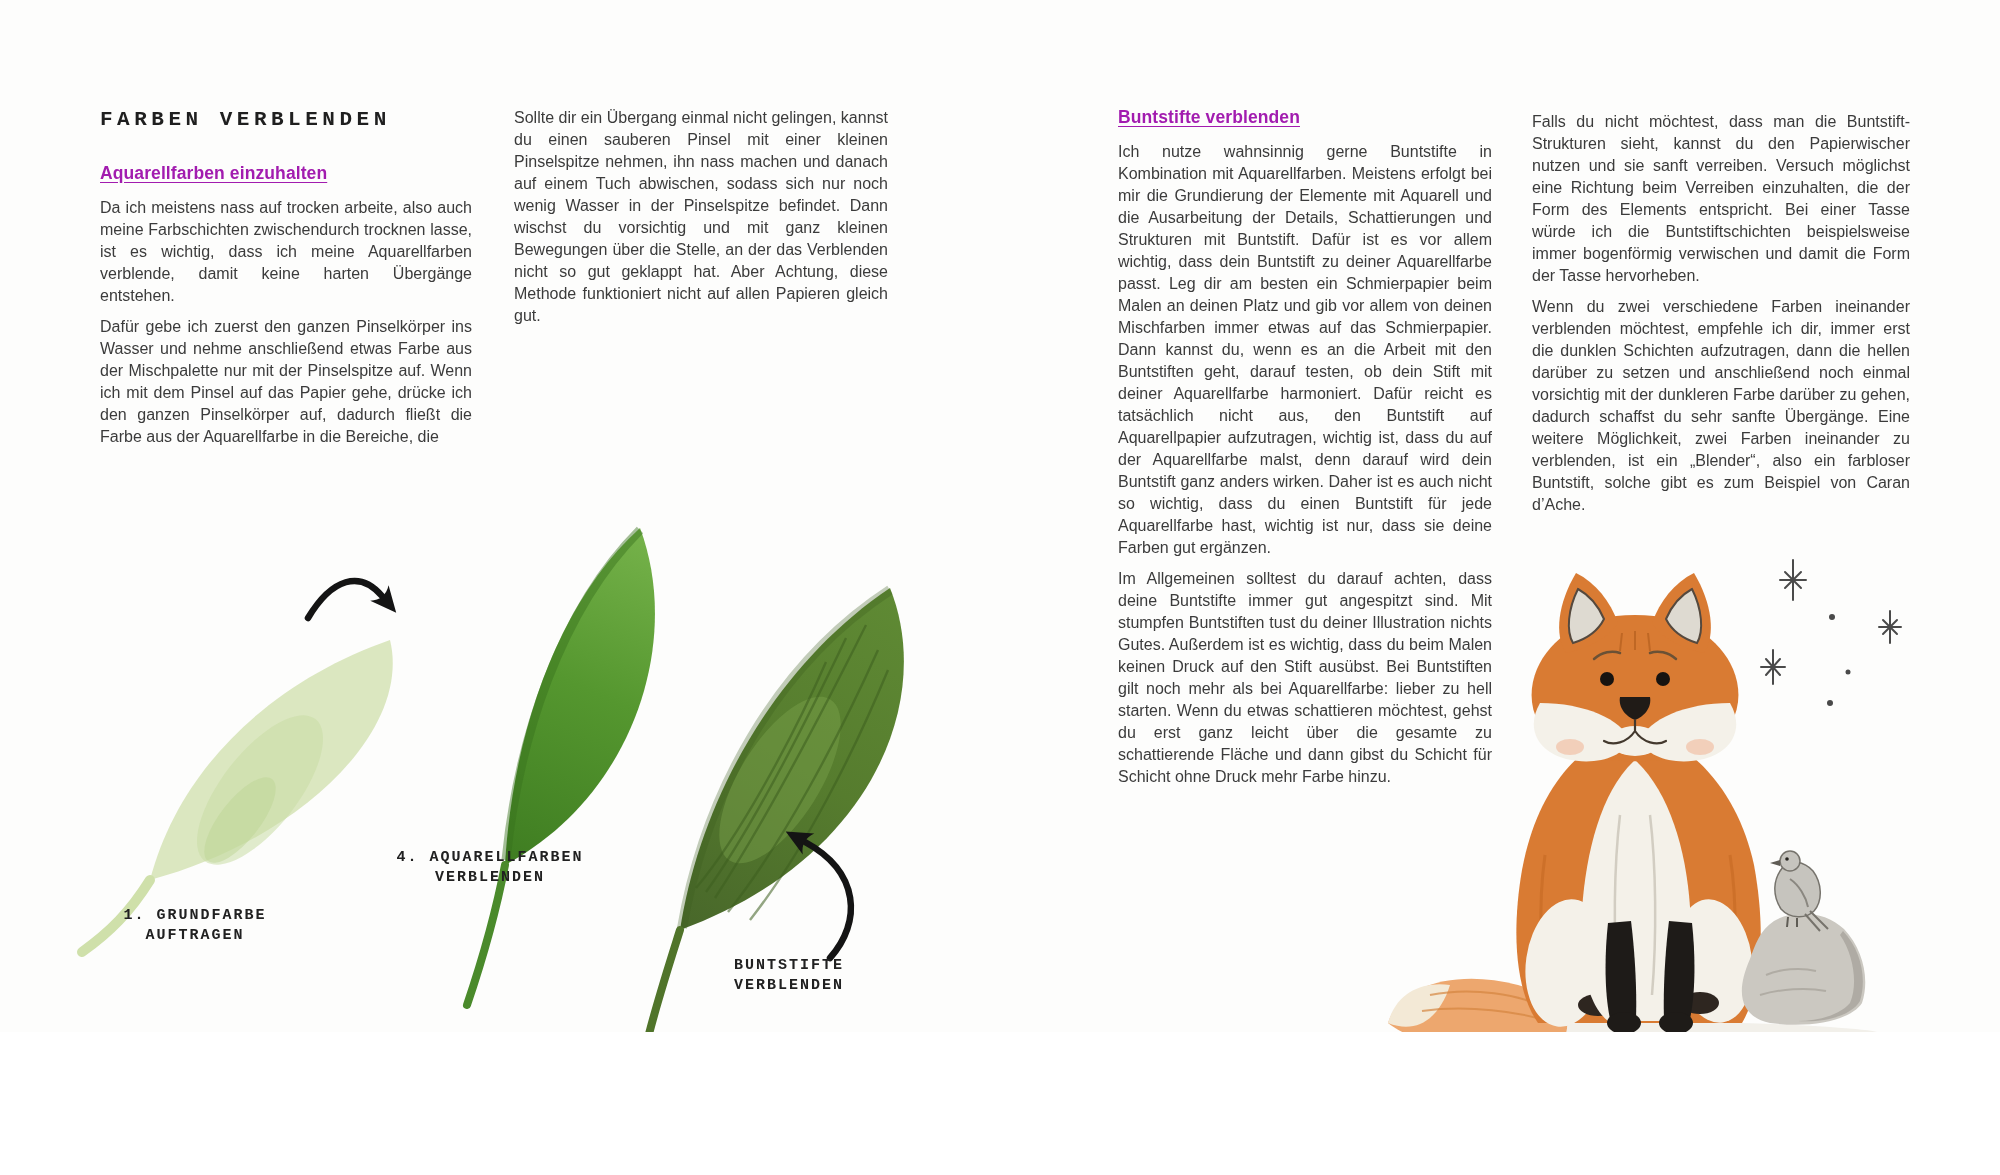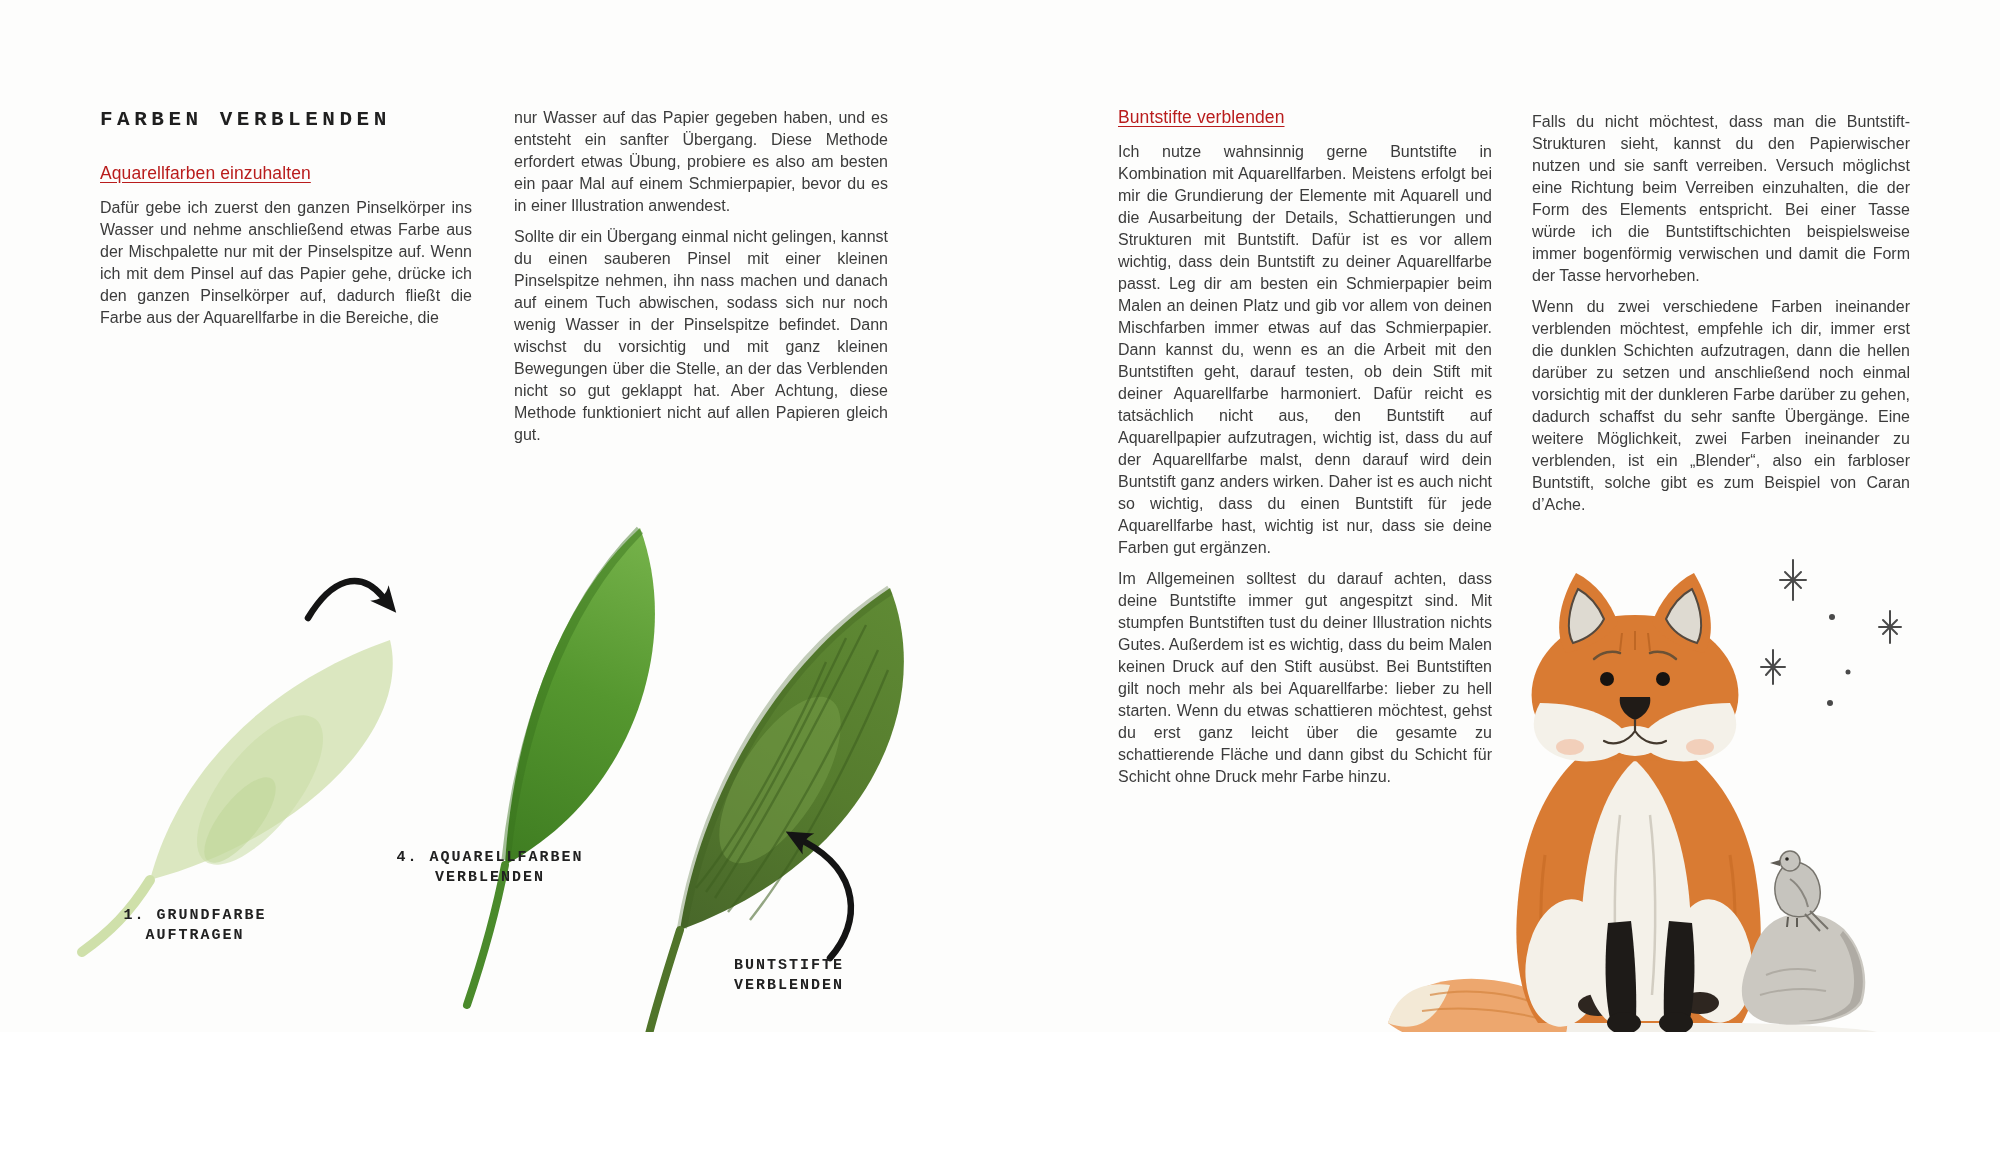--- a/index.html
+++ b/index.html
@@ -4,46 +4,46 @@
 <style>
   html,body{margin:0;padding:0;background:#ffffff;}
   .spread{position:relative;width:2000px;height:1032px;background:#fdfdfc;overflow:hidden;
           font-family:"Liberation Sans",sans-serif;}
   .col{position:absolute;}
   .col p{margin:0 0 9px 0;font-size:16px;line-height:22px;text-align:justify;
          color:#3b3b3b;hyphens:auto;-webkit-hyphens:auto;}
   h1.page-title{position:absolute;left:100px;top:108px;margin:0;
       font-family:"Liberation Mono",monospace;font-size:21px;font-weight:700;
       letter-spacing:4.5px;color:#1f1f1f;white-space:nowrap;}
-  .col h2{margin:0 0 13px 0;font-size:17.5px;font-weight:400;color:#b91c1c;
+  .col h2{margin:0 0 13px 0;font-size:17.5px;font-weight:700;color:#a21caf;
       text-decoration:underline;text-underline-offset:3px;letter-spacing:.1px;}
   .step-label{position:absolute;text-align:center;
       font-family:"Liberation Mono",monospace;font-weight:700;font-size:15px;
       letter-spacing:2px;line-height:20px;color:#212121;white-space:nowrap;}
   .footer{position:absolute;text-align:center;font-family:"Liberation Mono",monospace;color:#2e2e2e;}
   .footer .footer-section{font-size:21px;letter-spacing:3.5px;}
   .footer .footer-page{font-size:17px;font-weight:400;margin-top:3px;letter-spacing:1px;text-align:center;}
   svg{position:absolute;display:block;}
 </style>
 </head>
 <body>
 
 <div class="spread">
 
   <div>
 
     <h1 class="page-title">FARBEN VERBLENDEN</h1>
 
     <div class="col" style="left:100px;top:163px;width:372px">
       <h2>Aquarellfarben einzuhalten</h2>
+      <p>Da ich meistens nass auf trocken arbeite, also auch meine Farbschichten zwischendurch trocknen lasse, ist es wichtig, dass ich meine Aquarellfarben verblende, damit keine harten Übergänge entstehen.</p>
       <p>Dafür gebe ich zuerst den ganzen Pinselkörper ins Wasser und nehme anschließend etwas Farbe aus der Mischpalette nur mit der Pinselspitze auf. Wenn ich mit dem Pinsel auf das Papier gehe, drücke ich den ganzen Pinselkörper auf, dadurch fließt die Farbe aus der Aquarellfarbe in die Bereiche, die</p>
     </div>
 
     <div class="col" style="left:514px;top:107px;width:374px">
-      <p>nur Wasser auf das Papier gegeben haben, und es entsteht ein sanfter Übergang. Diese Methode erfordert etwas Übung, probiere es also am besten ein paar Mal auf einem Schmierpapier, bevor du es in einer Illustration anwendest.</p>
       <p>Sollte dir ein Übergang einmal nicht gelingen, kannst du einen sauberen Pinsel mit einer kleinen Pinselspitze nehmen, ihn nass machen und danach auf einem Tuch abwischen, sodass sich nur noch wenig Wasser in der Pinselspitze befindet. Dann wischst du vorsichtig und mit ganz kleinen Bewegungen über die Stelle, an der das Verblenden nicht so gut geklappt hat. Aber Achtung, diese Methode funktioniert nicht auf allen Papieren gleich gut.</p>
     </div>
 
     <svg style="left:60px;top:500px" width="860" height="560" viewBox="0 0 860 560">
       <defs>
         <marker id="ah" markerUnits="userSpaceOnUse" markerWidth="30" markerHeight="26" refX="5" refY="13" orient="auto">
           <path d="M1,1 L27,13 L1,25 C7,17 7,9 1,1 Z" fill="#141414"></path>
         </marker>
         <linearGradient id="g2" gradientUnits="userSpaceOnUse" x1="440" y1="365" x2="585" y2="40">
           <stop offset="0" stop-color="#3e7c21"></stop>

